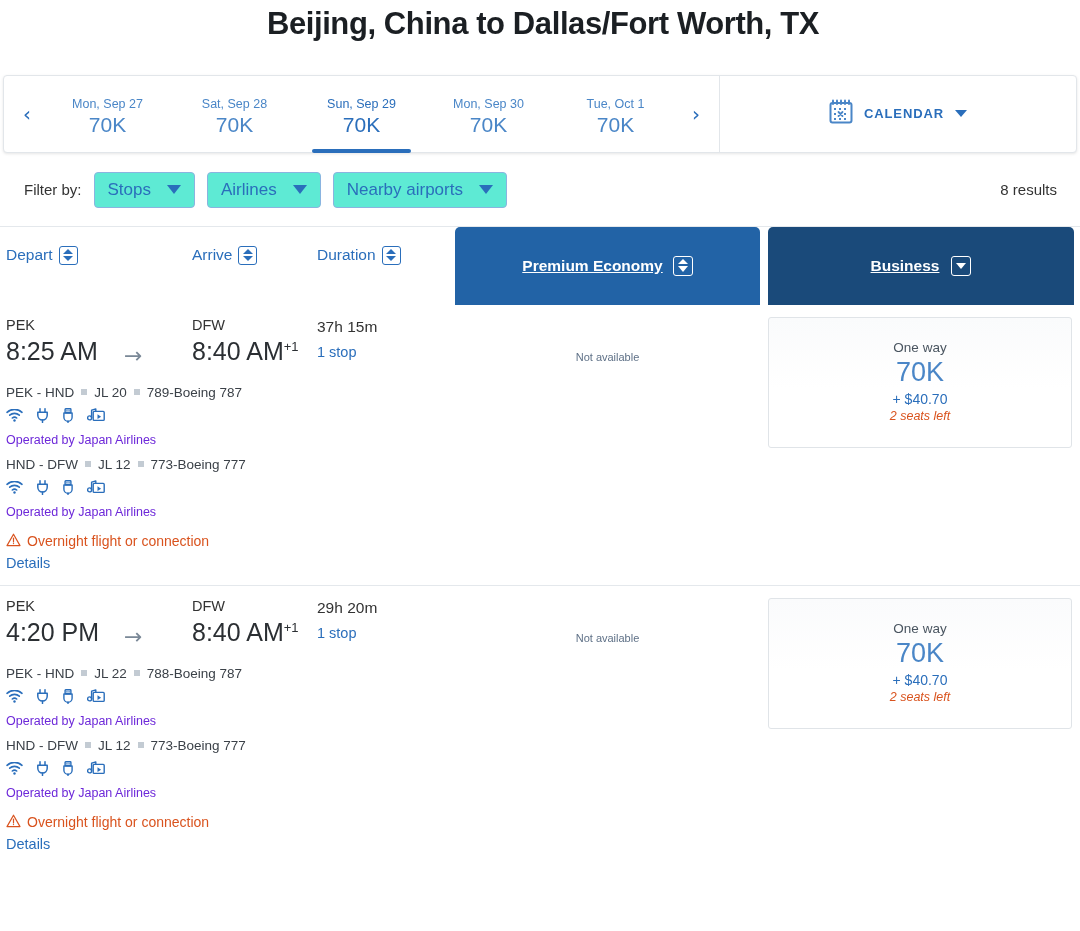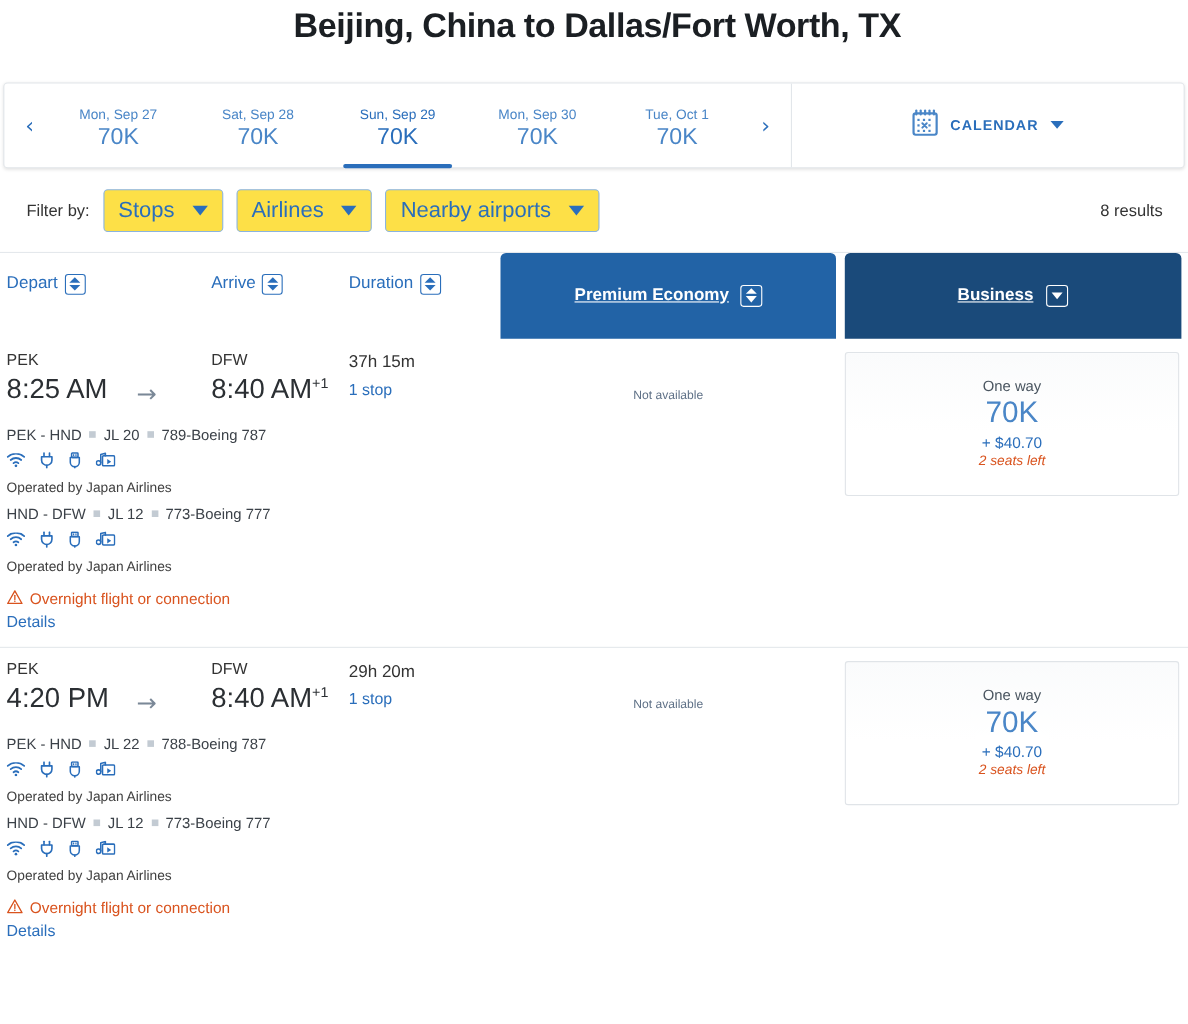--- a/index.html
+++ b/index.html
@@ -123,23 +123,23 @@
     border-bottom: 1px solid #e4e8ec;
   }
   .filter-label { font-size: 15px; color: #333; margin-right: 12px; }
   .filter-btn {
     display: inline-flex;
     align-items: center;
     justify-content: space-between;
     gap: 16px;
     border: 1px solid #8ab4e0;
     border-radius: 4px;
-    background: #fde047;
+    background: #5eead4;
     color: #2a6ebb;
-    font-size: 20px;
+    font-size: 17px;
     padding: 7px 13px;
     margin-right: 12px;
     cursor: pointer;
     min-height: 34px;
   }
   .caret-blue {
     width: 0; height: 0;
     border-left: 7px solid transparent;
     border-right: 7px solid transparent;
     border-top: 9px solid #2a6ebb;
@@ -302,21 +302,21 @@
   .amenities {
     display: flex;
     align-items: center;
     gap: 13px;
     margin-top: 8px;
     color: #2a6ebb;
   }
   .amenities svg { display: block; }
   .operated-by {
     font-size: 12.5px;
-    color: #404040;
+    color: #6d28d9;
     margin-top: 10px;
   }
   .warning-line {
     display: flex;
     align-items: center;
     gap: 6px;
     color: #d9531e;
     font-size: 14px;
     margin-top: 14px;
     padding-left: 6px;

